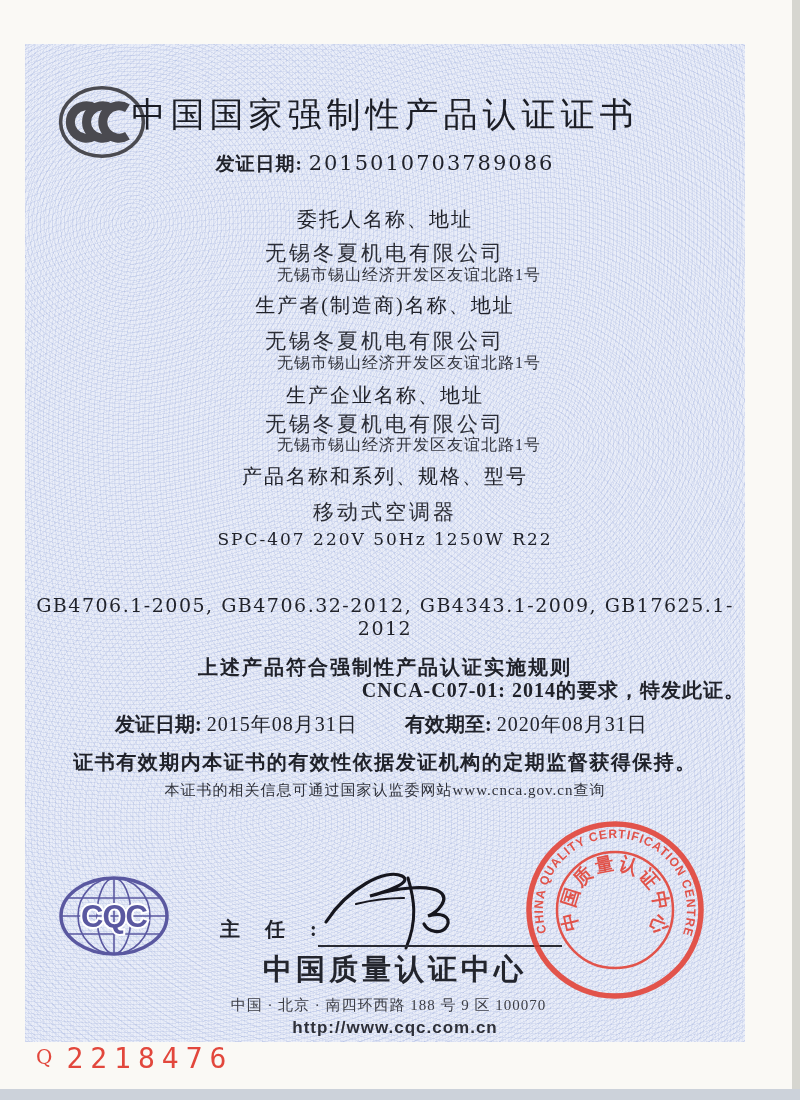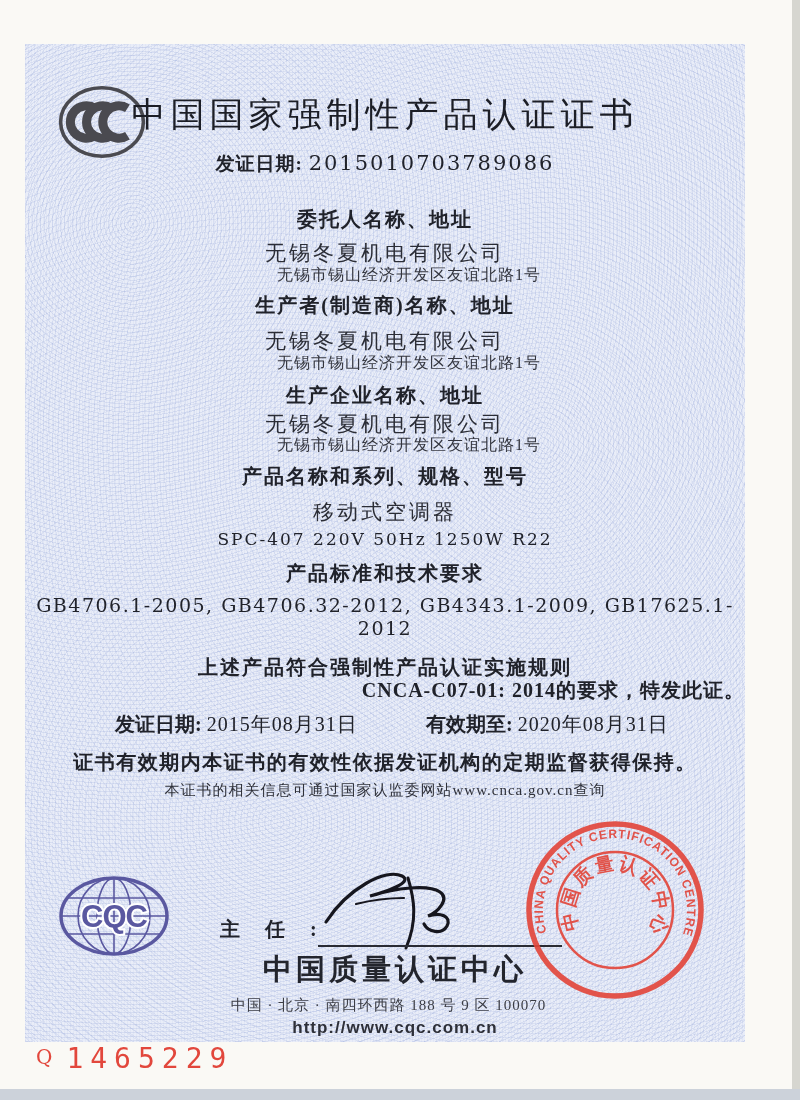--- a/index.html
+++ b/index.html
@@ -30,42 +30,42 @@
       repeating-linear-gradient(90deg, rgba(118,140,205,.07) 0 1px, rgba(0,0,0,0) 1px 3px);
   }
 
   .line { position:absolute; left:0; width:100%; text-align:center; white-space:nowrap; }
 
   .title       { top:48px;  font-size:34px; font-weight:normal; letter-spacing:5px; color:#1c1e26; }
   .certno      { top:107px; font-size:19px; letter-spacing:1px; }
   .certno .lbl { font-weight:bold; }
   .certno .num { font-size:21px; letter-spacing:2px; font-family:"DejaVu Serif", serif; }
 
-  .sec-label   { font-size:20px; font-weight:bold; letter-spacing:2px; }
+  .sec-label   { font-size:20px; font-weight:normal; letter-spacing:2px; }
   .company     { font-size:21px; letter-spacing:3px; color:#2b2d36; }
   .address     { font-size:16px; letter-spacing:1px; color:#33353e;padding-left:48px; }
 
   .s1-label { top:162px; } .s1-name { top:195px; } .s1-addr { top:221px; }
   .s2-label { top:248px; } .s2-name { top:283px; } .s2-addr { top:309px; }
   .s3-label { top:338px; } .s3-name { top:366px; } .s3-addr { top:391px; }
 
   .prod-label  { top:419px; }
   .prod-name   { top:454px; }
   .prod-model  { top:485px; font-size:17px; letter-spacing:2px; font-family:"DejaVu Serif", serif; }
 
   .std-label   { top:516px; }
   .std-line1   { top:550px; font-size:19px; letter-spacing:1.5px; font-family:"DejaVu Serif", serif; }
   .std-line2   { top:573px; font-size:19px; letter-spacing:1.5px; font-family:"DejaVu Serif", serif; }
 
   .stmt1       { top:610px; font-size:20px; font-weight:bold; letter-spacing:2px; }
   .stmt2       { top:633px; font-size:20px; font-weight:bold; letter-spacing:1px;text-align:right; }
 
   .date-row { position:absolute; top:667px; left:0; width:100%; font-size:20px; font-weight:bold; white-space:nowrap; }
   .date-issue { position:absolute; left:90px; }
-  .date-valid { position:absolute; left:401px; }
+  .date-valid { position:absolute; left:380px; }
   .date-row .val { font-weight:normal; letter-spacing:1px; }
 
   .validity    { top:705px; font-size:20px; font-weight:bold; letter-spacing:1.5px; }
   .querynote   { top:737px; font-size:15px; letter-spacing:1px; color:#2e3039; }
 
   .cqc-logo  { position:absolute; left:33px; top:831px; }
   .director  { position:absolute; left:195px; top:872px; font-size:20px; font-weight:bold; letter-spacing:10px; }
   .signature { position:absolute; left:295px; top:816px; }
   .sig-line  { position:absolute; left:293px; top:901px; width:244px; height:0; border-top:2px solid #2a2c34; }
 
@@ -113,21 +113,20 @@
     <div class="line address s2-addr">无锡市锡山经济开发区友谊北路1号</div>
 
     <div class="line sec-label s3-label">生产企业名称、地址</div>
     <div class="line company s3-name">无锡冬夏机电有限公司</div>
     <div class="line address s3-addr">无锡市锡山经济开发区友谊北路1号</div>
 
     <div class="line sec-label prod-label">产品名称和系列、规格、型号</div>
     <div class="line company prod-name">移动式空调器</div>
     <div class="line prod-model">SPC-407 220V 50Hz 1250W R22</div>
 
-    <div class="line sec-label std-label">产品标准和技术要求</div>
     <div class="line std-line1">GB4706.1-2005, GB4706.32-2012, GB4343.1-2009, GB17625.1-</div>
     <div class="line std-line2">2012</div>
 
     <div class="line stmt1">上述产品符合强制性产品认证实施规则</div>
     <div class="line stmt2">CNCA-C07-01: 2014的要求，特发此证。</div>
 
     <div class="date-row">
       <span class="date-issue">
         <span class="lbl">发证日期:</span>
         <span class="val">2015年08月31日</span>
@@ -176,18 +175,18 @@
         <textPath href="#sealArcEn" textLength="274" lengthAdjust="spacingAndGlyphs">CHINA QUALITY CERTIFICATION CENTRE</textPath>
       </text>
       <text font-size="19" font-weight="bold" fill="#e2473c" letter-spacing="3" opacity="0.92">
         <textPath href="#sealArcCn" textLength="170" lengthAdjust="spacingAndGlyphs">中国质量认证中心</textPath>
       </text>
     </svg>
 
   </div>
 
   <div class="serial">
-    <span class="q">Q</span><span class="num">1465229</span>
+    <span class="q">Q</span><span class="num">2218476</span>
   </div>
 
   <div class="edge-right"></div>
   <div class="edge-bottom"></div>
 </div>
 
 </body></html>

